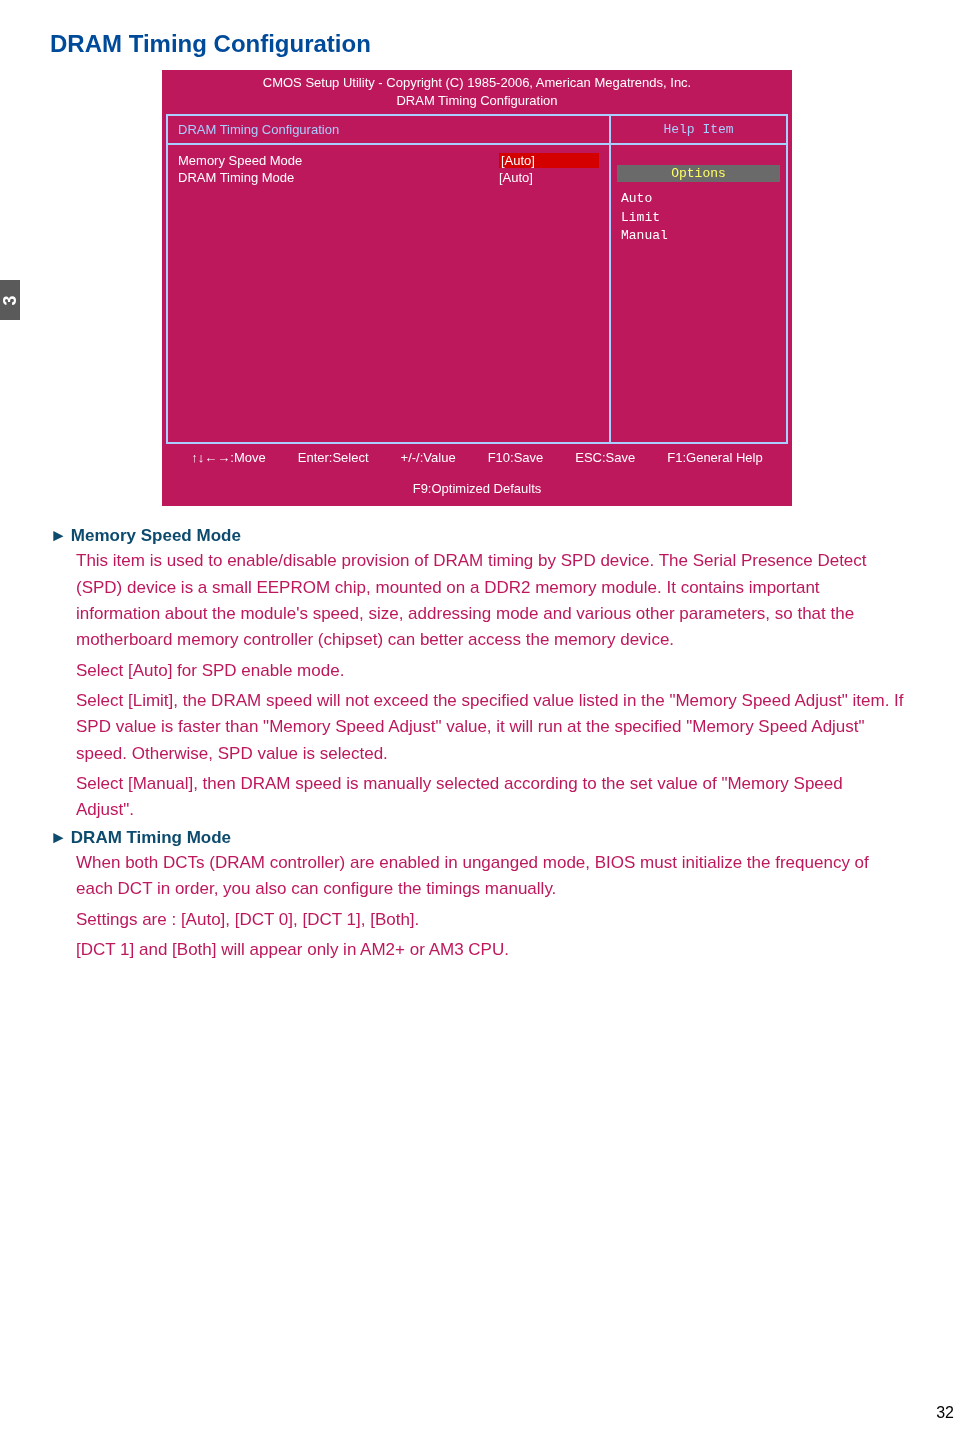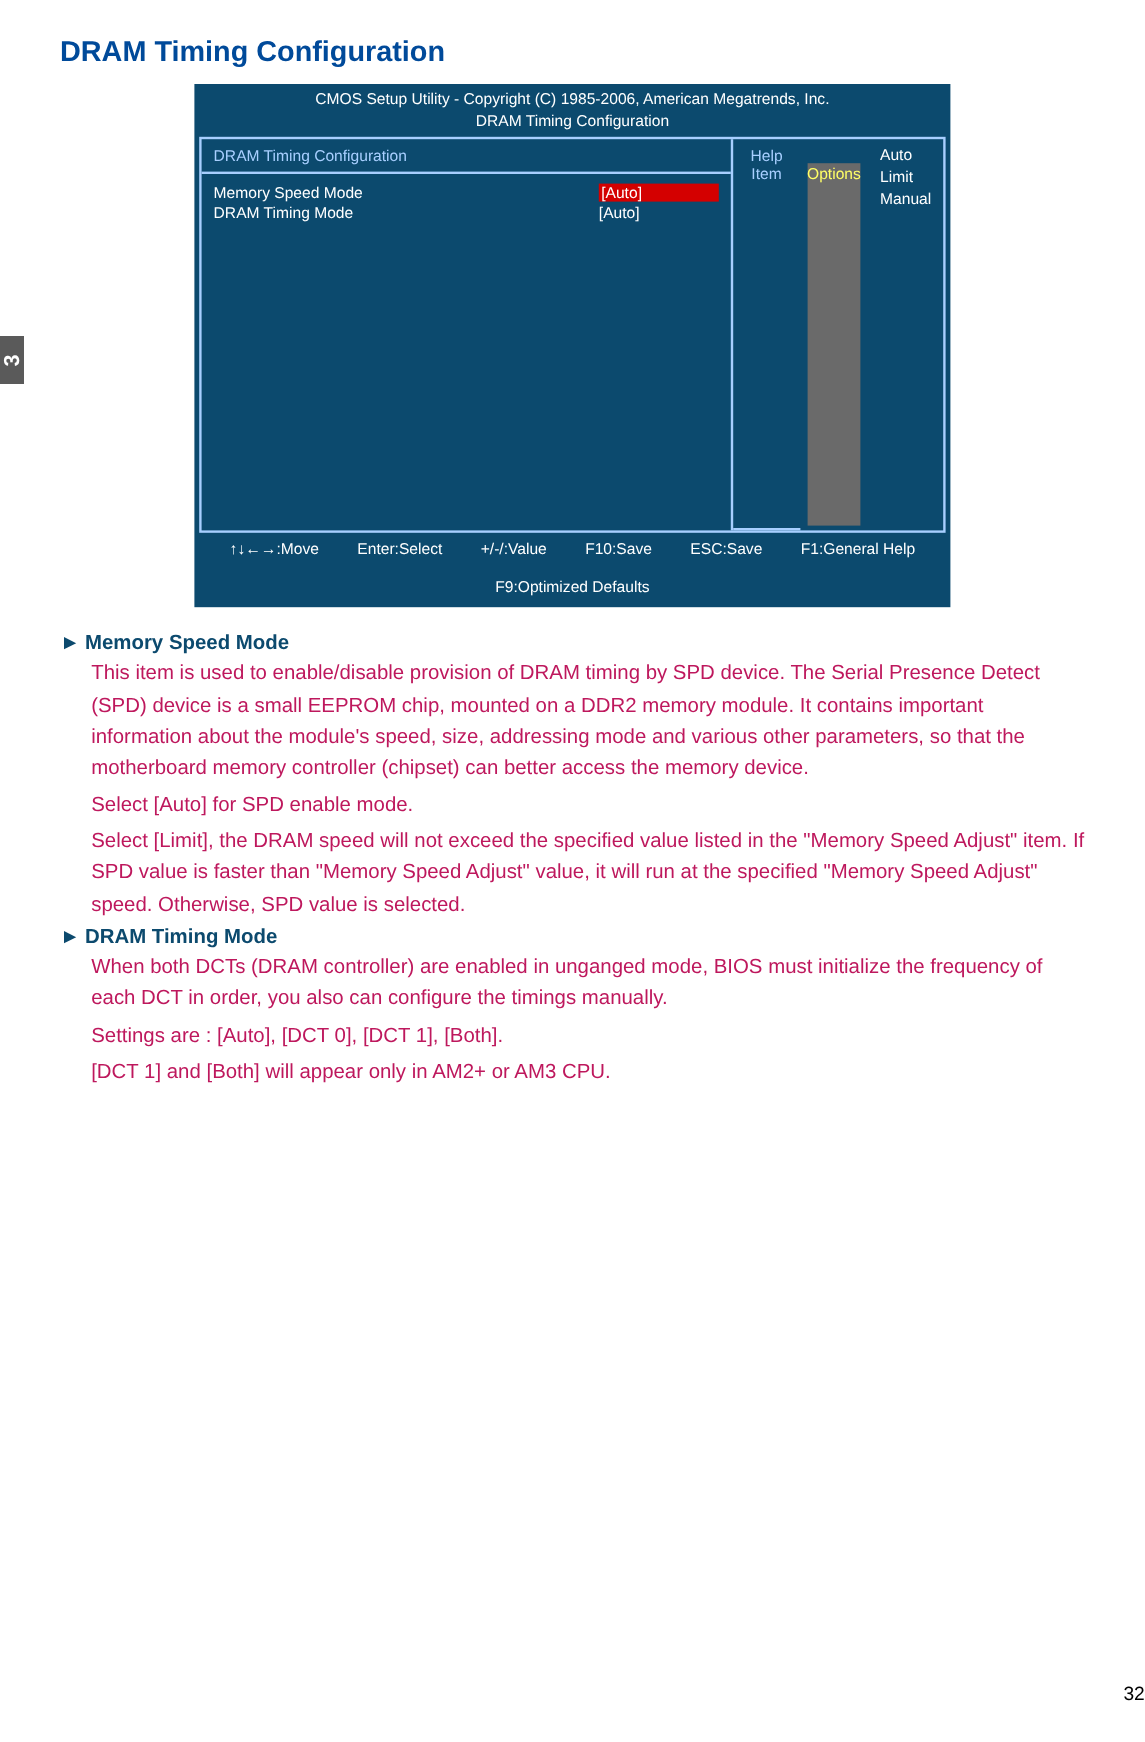--- a/index.html
+++ b/index.html
@@ -30,21 +30,21 @@
     }
     h1 {
       color: #004a9a;
       font-size: 24px;
       font-weight: bold;
       margin-bottom: 12px;
     }
     .bios-window {
       width: 630px;
       margin: 0 auto 20px auto;
-      background: #0c4a6e;
+      background: #be185d;
       color: #fff;
       font-family: Arial, sans-serif;
       font-size: 13px;
     }
     .bios-header {
       text-align: center;
       padding: 4px 0;
       line-height: 1.4;
     }
     .bios-body {
@@ -76,21 +76,22 @@
     .bios-value { width: 100px; }
     .bios-value.highlighted {
       background: #d40000;
       color: #fff;
       padding: 0 2px;
     }
     .bios-value.normal { color: #fff; }
     .bios-right {
       width: 175px;
       display: flex;
-      flex-direction: row;
+      flex-direction: column;
+      font-family: Liberation Mono, monospace;
     }
     .help-title {
       text-align: center;
       padding: 6px 4px;
       border-bottom: 2px solid #a8cfff;
       color: #a8cfff;
     }
     .options-header {
       background: #6a6a6a;
       color: #ffff66;
@@ -195,20 +196,21 @@
       </div>
       <div class="bios-footer-row2">F9:Optimized Defaults</div>
     </div>
   </div>
 
   <div class="desc-section">
     <div class="item-heading"><span class="arrow">►</span><span>Memory Speed Mode</span></div>
     <div class="desc-text">This item is used to enable/disable provision of DRAM timing by SPD device. The Serial Presence Detect (SPD) device is a small EEPROM chip, mounted on a DDR2 memory module. It contains important information about the module's speed, size, addressing mode and various other parameters, so that the motherboard memory controller (chipset) can better access the memory device.</div>
     <div class="desc-text">Select [Auto] for SPD enable mode.</div>
     <div class="desc-text">Select [Limit], the DRAM speed will not exceed the specified value listed in the "Memory Speed Adjust" item. If SPD value is faster than "Memory Speed Adjust" value, it will run at the specified "Memory Speed Adjust" speed. Otherwise, SPD value is selected.</div>
+    <div class="desc-text">Select [Manual], then DRAM speed is manually selected according to the set value of "Memory Speed Adjust".</div>
 
     <div class="item-heading"><span class="arrow">►</span><span>DRAM Timing Mode</span></div>
     <div class="desc-text">When both DCTs (DRAM controller) are enabled in unganged mode, BIOS must initialize the frequency of each DCT in order, you also can configure the timings manually.</div>
     <div class="desc-text">Settings are : [Auto], [DCT 0], [DCT 1], [Both].</div>
     <div class="desc-text">[DCT 1] and [Both] will appear only in AM2+ or AM3 CPU.</div>
   </div>
 </div>
 
 <div class="page-number">32</div>
 

